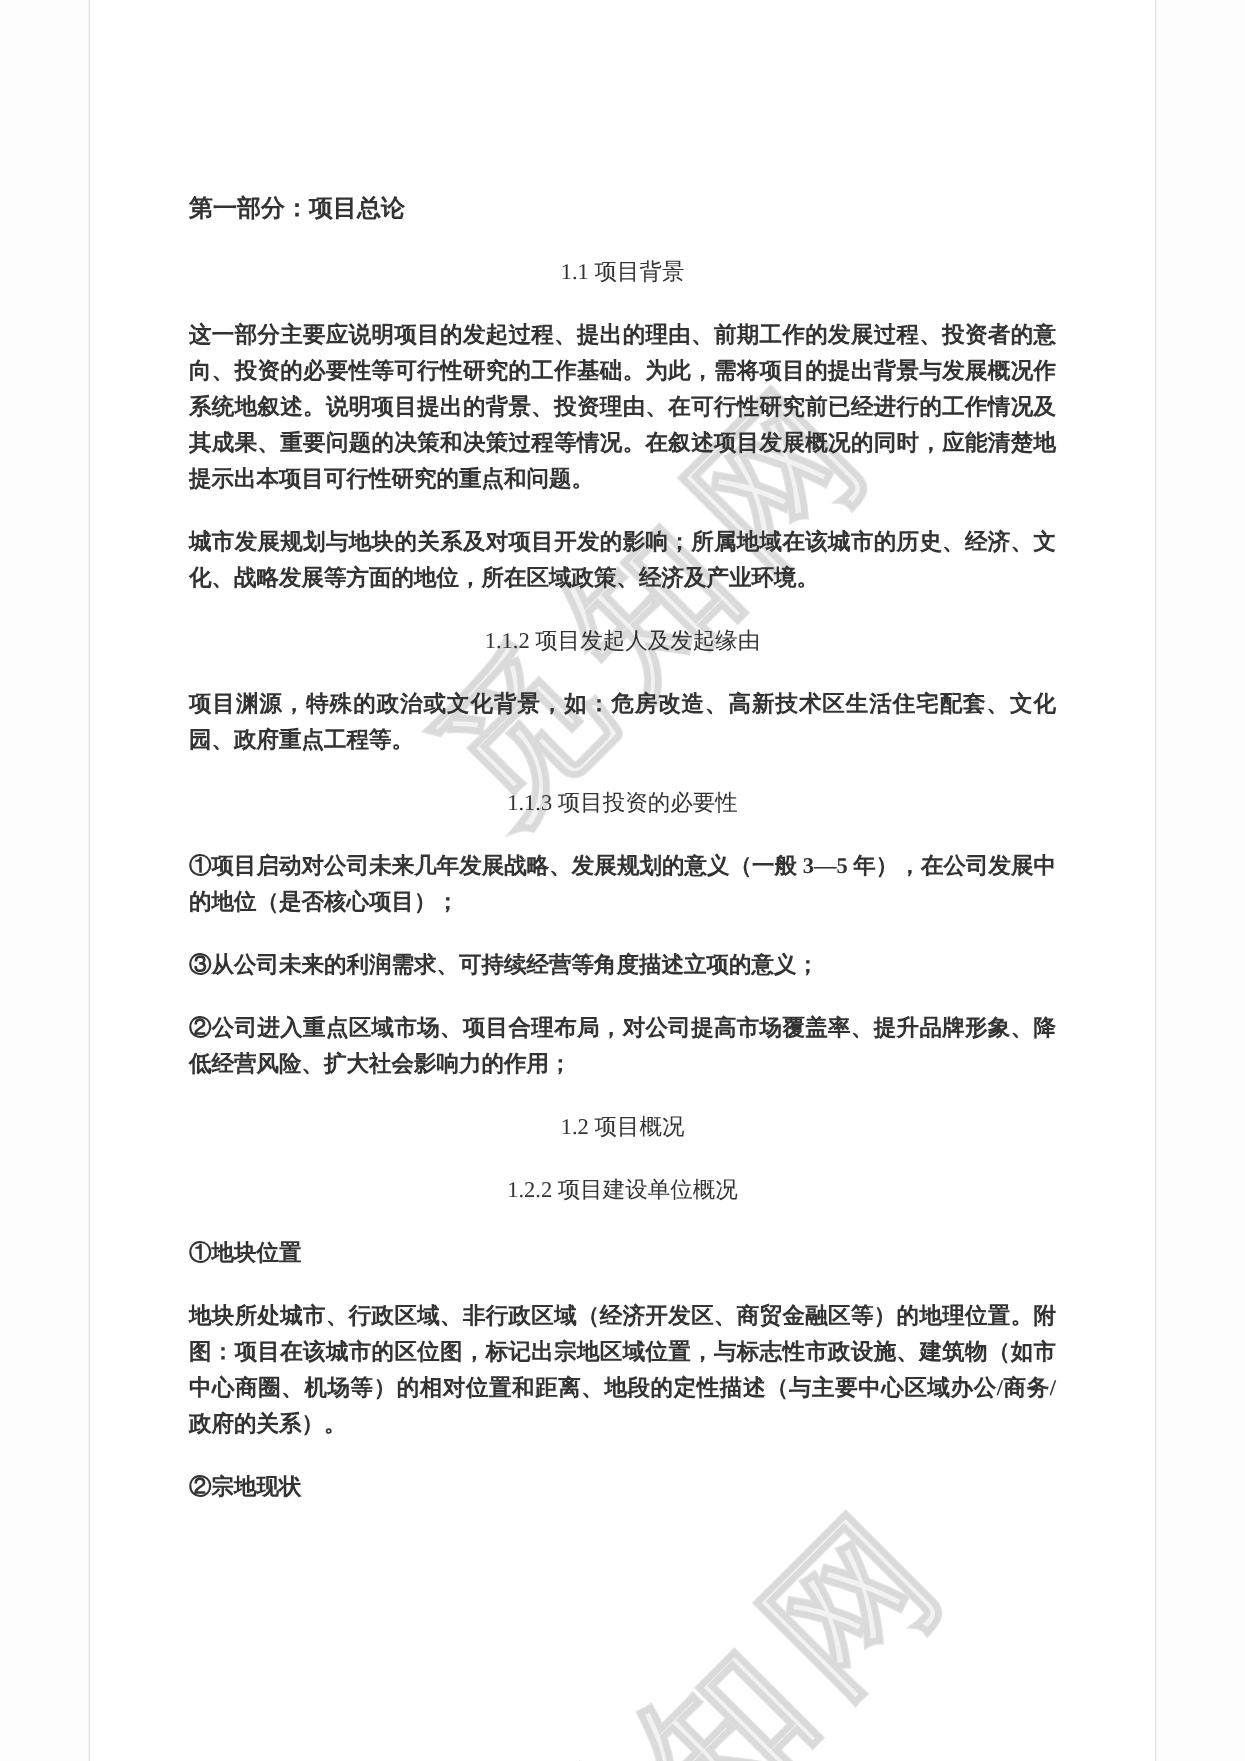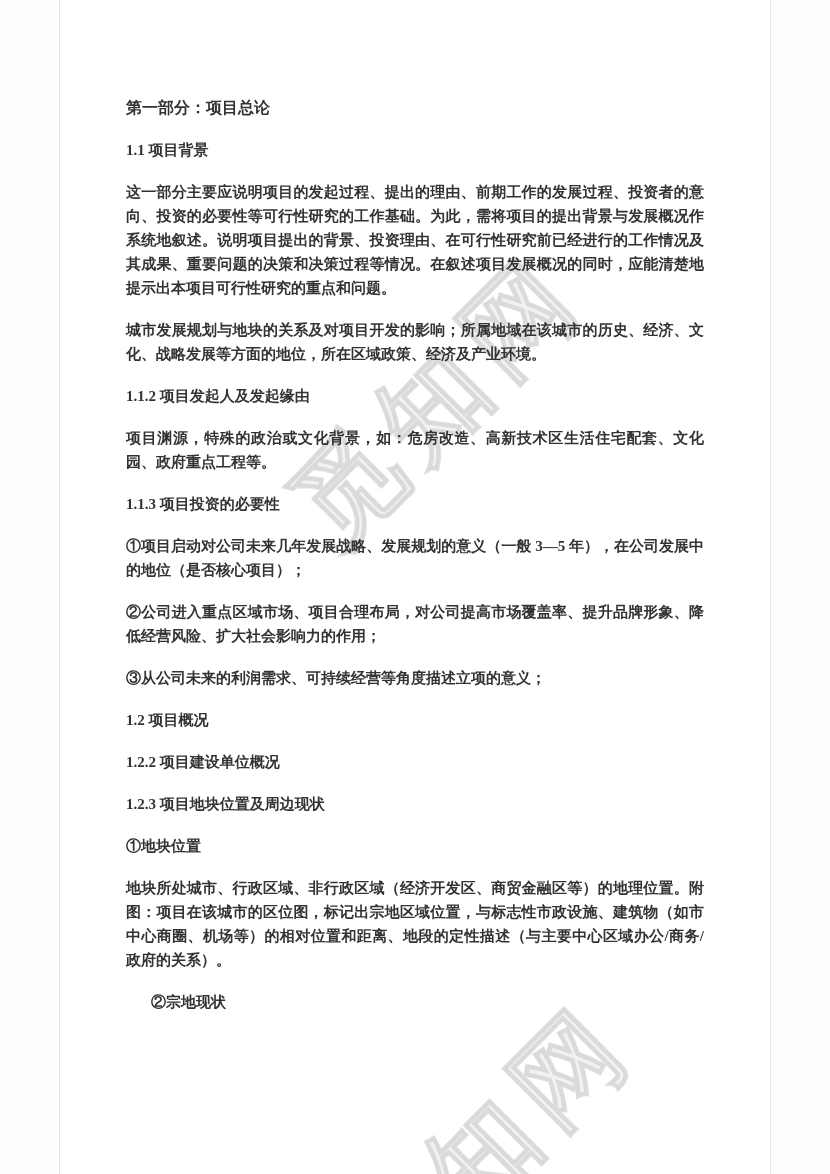--- a/index.html
+++ b/index.html
@@ -30,26 +30,27 @@
       line-height: 24px;
       color: #333333;
       text-align: justify;
       word-break: break-all;
       font-weight: bold;
     }
     .block.h1 {
       font-size: 16px;
       font-weight: bold;
       text-align: left;
+      margin-top: 32px;
     }
     .block.h2 {
-      font-weight: bold;
-      text-align: left;
+      font-weight: normal;
+      text-align: center;
     }
-    .block:last-child { margin-bottom: 0; margin-left: 25px; }
+    .block:last-child { margin-bottom: 0; }
     .watermark {
       position: absolute;
       z-index: 1;
       white-space: nowrap;
       font-size: 105px;
       letter-spacing: 14px;
       font-weight: bold;
       color: rgba(150, 150, 150, 0.12);
       -webkit-text-stroke: 1.5px rgba(150, 150, 150, 0.26);
       transform: rotate(-45deg);
@@ -73,22 +74,21 @@
   <span class="watermark wm-bottom">觅知网</span>
   <div class="doc-content">
       <h1 class="block h1">第一部分：项目总论</h1>
       <p class="block h2">1.1 项目背景</p>
       <p class="block p">这一部分主要应说明项目的发起过程、提出的理由、前期工作的发展过程、投资者的意向、投资的必要性等可行性研究的工作基础。为此，需将项目的提出背景与发展概况作系统地叙述。说明项目提出的背景、投资理由、在可行性研究前已经进行的工作情况及其成果、重要问题的决策和决策过程等情况。在叙述项目发展概况的同时，应能清楚地提示出本项目可行性研究的重点和问题。</p>
       <p class="block p">城市发展规划与地块的关系及对项目开发的影响；所属地域在该城市的历史、经济、文化、战略发展等方面的地位，所在区域政策、经济及产业环境。</p>
       <p class="block h2">1.1.2 项目发起人及发起缘由</p>
       <p class="block p">项目渊源，特殊的政治或文化背景，如：危房改造、高新技术区生活住宅配套、文化园、政府重点工程等。</p>
       <p class="block h2">1.1.3 项目投资的必要性</p>
       <p class="block p">①项目启动对公司未来几年发展战略、发展规划的意义（一般 3—5 年），在公司发展中的地位（是否核心项目）；</p>
+      <p class="block p">③从公司未来的利润需求、可持续经营等角度描述立项的意义；</p>
       <p class="block p">②公司进入重点区域市场、项目合理布局，对公司提高市场覆盖率、提升品牌形象、降低经营风险、扩大社会影响力的作用；</p>
-      <p class="block p">③从公司未来的利润需求、可持续经营等角度描述立项的意义；</p>
       <p class="block h2">1.2 项目概况</p>
       <p class="block h2">1.2.2 项目建设单位概况</p>
-      <p class="block h2">1.2.3 项目地块位置及周边现状</p>
       <p class="block p">①地块位置</p>
       <p class="block p">地块所处城市、行政区域、非行政区域（经济开发区、商贸金融区等）的地理位置。附图：项目在该城市的区位图，标记出宗地区域位置，与标志性市政设施、建筑物（如市中心商圈、机场等）的相对位置和距离、地段的定性描述（与主要中心区域办公/商务/政府的关系）。</p>
       <p class="block p">②宗地现状</p>
     </div>
 </div>
 
 </body></html>

